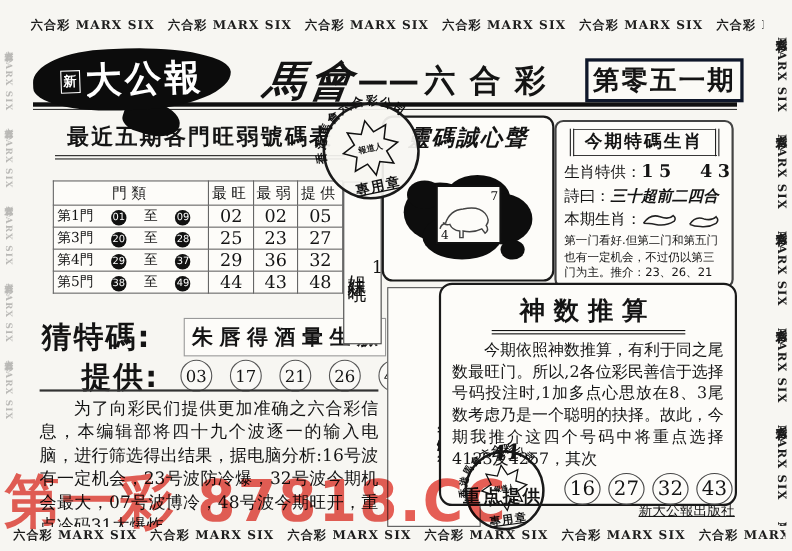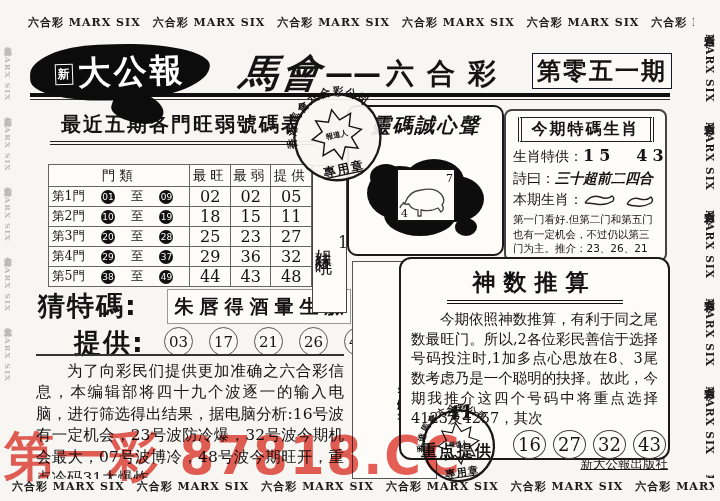--- a/index.html
+++ b/index.html
@@ -17,21 +17,21 @@
         display:flex;align-items:center;justify-content:center;gap:5px;z-index:3;}
   .logo-prefix{color:#fff;font:700 12px "DejaVu Serif",serif;border:1px solid #fff;padding:1px 2px;}
   .logo-text{color:#fff;font-weight:900;font-size:33px;font-family:"DejaVu Serif",serif;letter-spacing:3px;}
   .logo-tail{position:absolute;left:112px;top:93px;width:52px;height:30px;background:#0c0c0c;
              border-radius:50% 60% 70% 40%;transform:rotate(18deg);z-index:2;}
   .masthead{position:absolute;left:240px;top:48px;display:flex;align-items:center;z-index:1;}
   .mh-main{font-family:"DejaVu Serif",serif;font-weight:900;font-style:italic;font-size:38px;
            letter-spacing:4px;transform:skewX(-8deg);}
   .mh-dash{font-weight:900;font-size:28px;margin:0 1px;}
   .mh-sub{font-family:"DejaVu Serif",serif;font-weight:700;font-size:28px;letter-spacing:13px;margin-left:4px;}
-  .issue-box{position:absolute;left:532px;top:53px;width:138px;height:34px;border:1px solid #0f172a;
+  .issue-box{position:absolute;left:532px;top:53px;width:138px;height:34px;border:3px solid #0f172a;
              background:#fbfaf6;display:flex;align-items:center;justify-content:center;
              font-family:"DejaVu Serif",serif;font-weight:900;font-size:24px;letter-spacing:2px;text-align:center;}
   .rule-thick{position:absolute;left:30px;top:93px;width:640px;height:4px;background:#101010;}
   .rule-thin{position:absolute;left:30px;top:99px;width:640px;height:1px;background:#333;}
   
   .hot-title{position:absolute;left:50px;top:111px;width:264px;text-align:center;
              font-family:"DejaVu Serif",serif;font-weight:700;font-size:20px;letter-spacing:2px;
              padding-bottom:3px;border-bottom:4px double #222;}
   table.hot{position:absolute;left:48px;top:164px;width:264px;border-collapse:collapse;
             font-family:"DejaVu Serif",serif;background:#fdfcf9;}
@@ -135,26 +135,20 @@
       <th>最弱</th>
       <th>提供</th>
     </tr>
     <tr>
       <td class="doorcell"><span>第1門</span><span class="bnum">01</span><span>至</span><span class="bnum">09</span></td>
       <td class="num">02</td>
       <td class="num">02</td>
       <td class="num">05</td>
     </tr>
     <tr>
-      <td class="doorcell"><span>第2門</span><span class="bnum">10</span><span>至</span><span class="bnum">19</span></td>
-      <td class="num">18</td>
-      <td class="num">15</td>
-      <td class="num">11</td>
-    </tr>
-    <tr>
       <td class="doorcell"><span>第3門</span><span class="bnum">20</span><span>至</span><span class="bnum">28</span></td>
       <td class="num">25</td>
       <td class="num">23</td>
       <td class="num">27</td>
     </tr>
     <tr>
       <td class="doorcell"><span>第4門</span><span class="bnum">29</span><span>至</span><span class="bnum">37</span></td>
       <td class="num">29</td>
       <td class="num">36</td>
       <td class="num">32</td>

